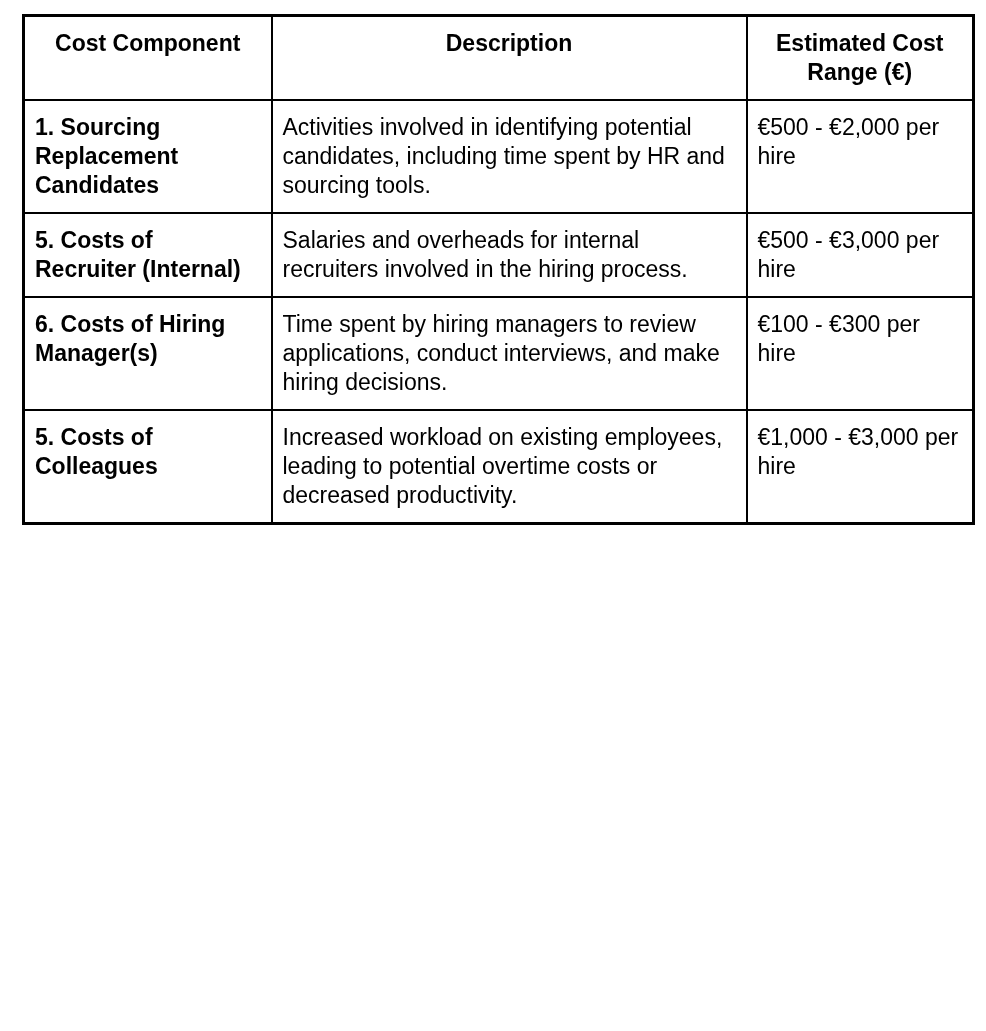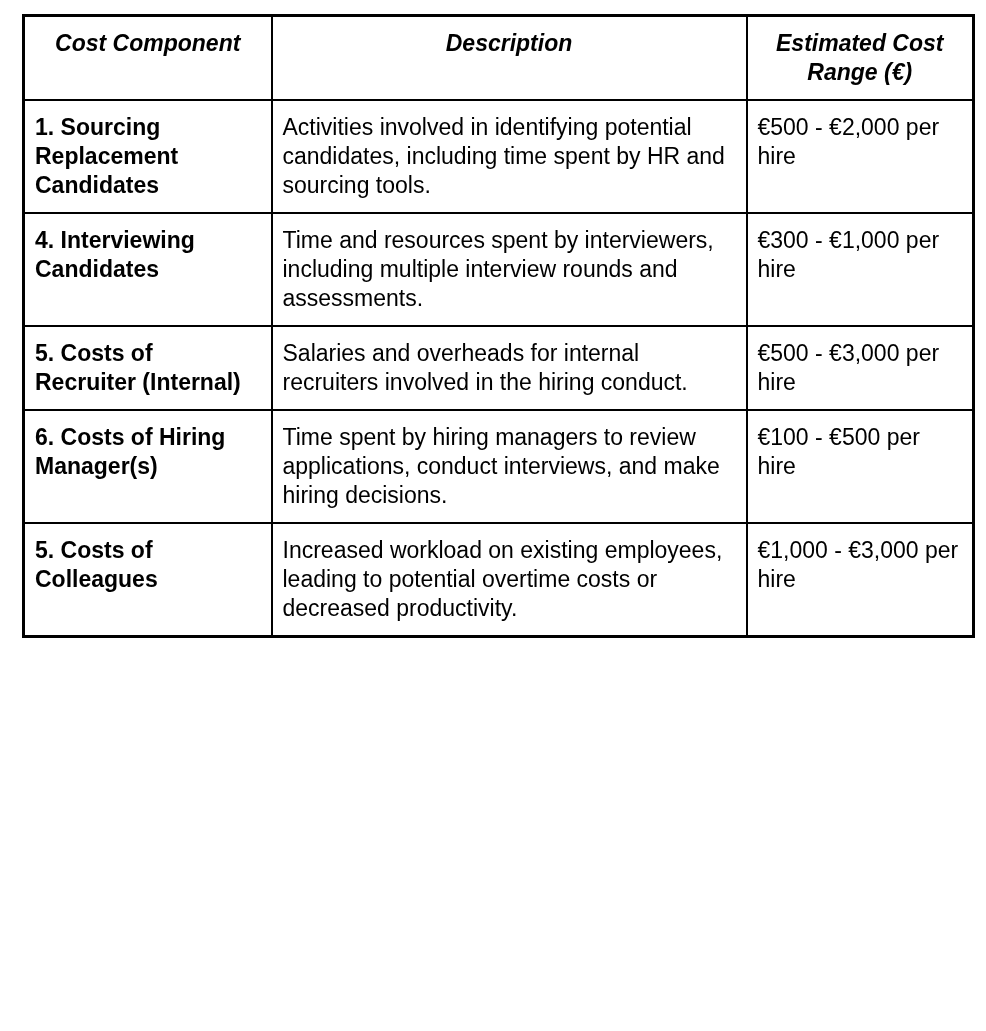--- a/index.html
+++ b/index.html
@@ -36,21 +36,20 @@
     line-height: 29px;
     vertical-align: top;
     word-wrap: break-word;
   }
   .cost-table thead tr {
     height: 83px;
   }
   .cost-table th {
     font-weight: 700;
     text-align: center;
-    font-style: italic;
   }
   .cost-table td {
     text-align: left;
     font-weight: 400;
   }
   .cost-table td.cell-component {
     font-weight: 700;
     padding-right: 12px;
   }
 </style>
@@ -71,33 +70,28 @@
         <th>Estimated Cost Range (€)</th>
       </tr>
     </thead>
     <tbody>
         <tr>
           <td class="cell-component">1. Sourcing Replacement Candidates</td>
           <td class="cell-description">Activities involved in identifying potential candidates, including time spent by HR and sourcing tools.</td>
           <td class="cell-cost-range">€500 - €2,000 per hire</td>
         </tr>
         <tr>
-          <td class="cell-component">4. Interviewing Candidates</td>
-          <td class="cell-description">Time and resources spent by interviewers, including multiple interview rounds and assessments.</td>
-          <td class="cell-cost-range">€300 - €1,000 per hire</td>
-        </tr>
-        <tr>
           <td class="cell-component">5. Costs of Recruiter (Internal)</td>
-          <td class="cell-description">Salaries and overheads for internal recruiters involved in the hiring conduct.</td>
+          <td class="cell-description">Salaries and overheads for internal recruiters involved in the hiring process.</td>
           <td class="cell-cost-range">€500 - €3,000 per hire</td>
         </tr>
         <tr>
           <td class="cell-component">6. Costs of Hiring Manager(s)</td>
           <td class="cell-description">Time spent by hiring managers to review applications, conduct interviews, and make hiring decisions.</td>
-          <td class="cell-cost-range">€100 - €500 per hire</td>
+          <td class="cell-cost-range">€100 - €300 per hire</td>
         </tr>
         <tr>
           <td class="cell-component">5. Costs of Colleagues</td>
           <td class="cell-description">Increased workload on existing employees, leading to potential overtime costs or decreased productivity.</td>
           <td class="cell-cost-range">€1,000 - €3,000 per hire</td>
         </tr>
       </tbody>
   </table>
 </div>
 

